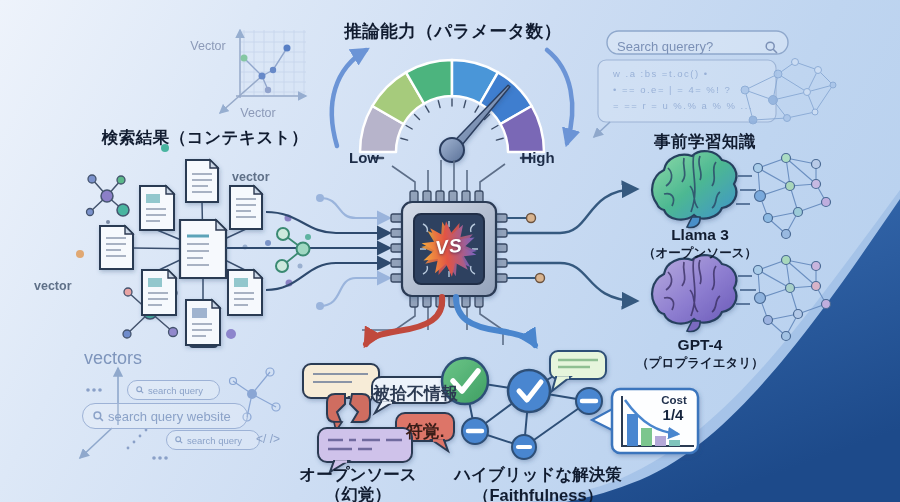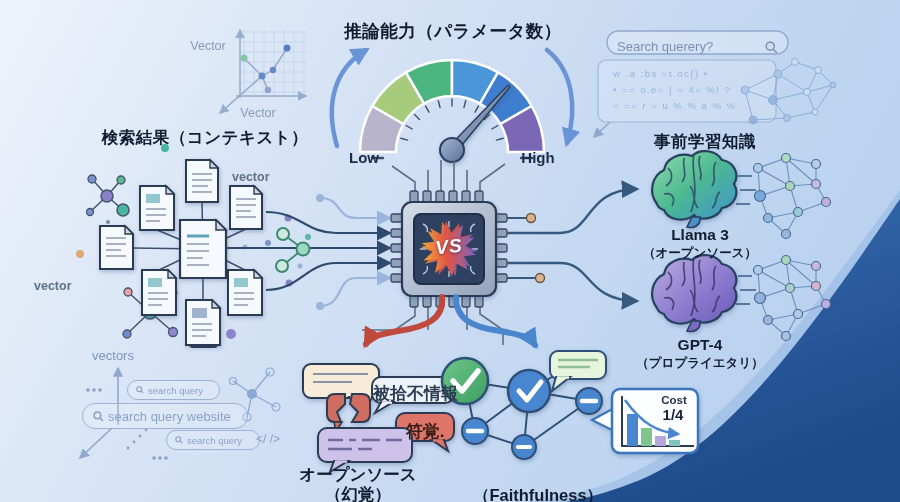--- a/index.html
+++ b/index.html
@@ -482,37 +482,38 @@
 <div class="txt mname ctr" style="left:630px;top:336px;width:140px;">GPT-4</div>
 <div class="txt msub ctr" style="left:615px;top:355px;width:170px;">（プロプライエタリ）</div>
 
 <div class="txt vs ctr" style="left:428px;top:236px;width:42px;">VS</div>
 
 <div class="txt bub ctr" style="left:373px;top:382px;width:80px;color:#2c3a52;">被拾不情報</div>
 <div class="txt bub ctr" style="left:397px;top:420px;width:56px;color:#3a1d18;">符覚.</div>
 <div class="txt blabel ctr" style="left:277px;top:464px;width:162px;">オープンソース</div>
 <div class="txt blabel ctr" style="left:277px;top:484px;width:162px;">（幻覚）</div>
 
+<div class="txt blabel ctr" style="left:448px;top:464px;width:180px;">ハイブリッドな解決策</div>
 <div class="txt blabel ctr" style="left:448px;top:485px;width:180px;">（Faithfulness）</div>
 <div class="txt cost-l ctr" style="left:652px;top:394px;width:44px;">Cost</div>
 <div class="txt cost-v ctr" style="left:650px;top:406px;width:46px;">1/4</div>
 
 
 <div class="txt" style="left:607px;top:31px;width:181px;height:23px;display:flex;align-items:flex-end;justify-content:space-between;padding:0 10px;box-sizing:border-box;">
   <span style="font-size:13px;color:#7b90b6;">Search querery?</span>
   <svg width="13" height="13" viewBox="0 0 13 13">
         <circle cx="5.2" cy="5.2" r="4" fill="none" stroke="#7b90b6" stroke-width="1.5"></circle>
         <line x1="8.2" y1="8.2" x2="12" y2="12" stroke="#7b90b6" stroke-width="1.5"></line>
       </svg>
 </div>
 <div class="txt pseudo" style="left:613px;top:68px;">w .a :bs  =t.oc()  •</div>
 <div class="txt pseudo" style="left:613px;top:84px;">•  ==  o.e= | =  4=  %! ?</div>
 <div class="txt pseudo" style="left:613px;top:100px;">= == r = u %.% a % %  ...</div>
 
-<div class="txt wm ctr" style="left:78px;top:348px;width:70px;font-size:13px;color:#7e95bc;">vectors</div>
+<div class="txt wm ctr" style="left:78px;top:348px;width:70px;font-size:18px;color:#7e95bc;">vectors</div>
 
 <div class="pill" style="left:127px;top:380px;width:83px;height:18px;padding-left:8px;font-size:9.5px;">
   <svg width="8" height="8" viewBox="0 0 10 10">
         <circle cx="4" cy="4" r="3" fill="none" stroke="#8ba2c8" stroke-width="1.4"></circle>
         <line x1="6.2" y1="6.2" x2="9" y2="9" stroke="#8ba2c8" stroke-width="1.4"></line>
       </svg>
   <span>search query</span>
 </div>
 <div class="pill" style="left:82px;top:403px;width:154px;height:24px;padding-left:10px;font-size:13px;">
   <svg width="11" height="11" viewBox="0 0 10 10">

